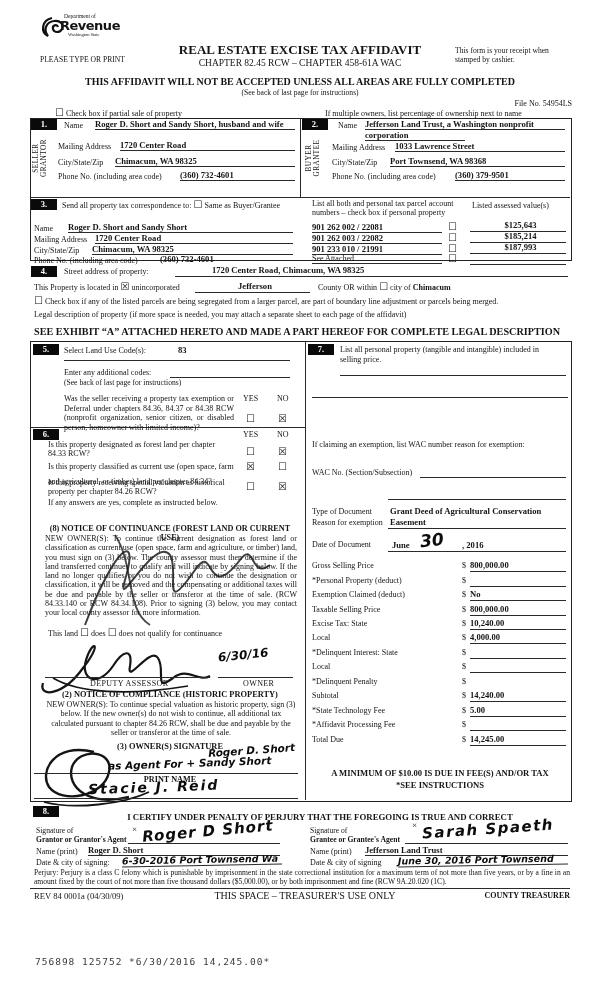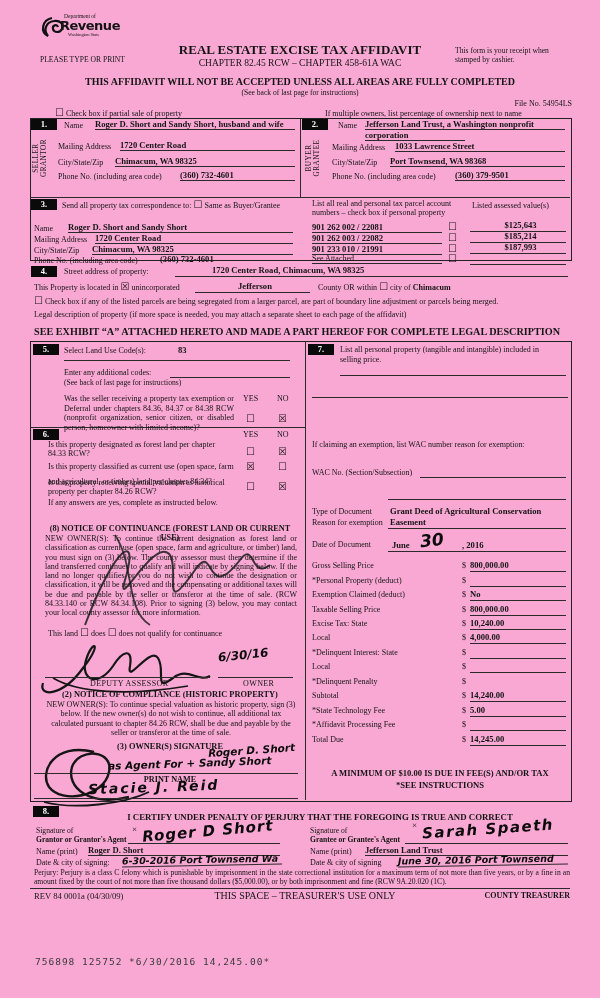--- a/index.html
+++ b/index.html
@@ -1,16 +1,16 @@
 <!DOCTYPE html>
 <html><head>
 <meta charset="utf-8">
 <style>
   html,body{margin:0;padding:0;background:#d8d8d4;}
-  .page{position:relative;width:600px;height:998px;background:#f9a8d4;
+  .page{position:relative;width:600px;height:998px;background:#ffffff;
         font-family:"Liberation Serif",serif;color:#141414;overflow:hidden;}
   .abs{position:absolute;}
   .b{font-weight:bold;}
   .ctr{text-align:center;}
   .rt{text-align:left;}
   .u{border-bottom:1px solid #2a2a2a;}
   .line{position:absolute;background:#2a2a2a;height:1px;}
   .vline{position:absolute;background:#2a2a2a;width:1px;}
   .box{position:absolute;border:1.5px solid #222;}
   .numbox{position:absolute;background:#0a0a0a;color:#fff;font-weight:bold;
@@ -90,21 +90,21 @@
   <div class="abs lbl" style="left:332px;top:172px;">Phone No. (including area code)</div>
   <div class="abs val u" style="left:455px;top:170px;width:110px;">(360) 379-9501</div>
 
   <div class="numbox" style="left:31px;top:199px;">3.</div>
   <div class="abs lbl" style="left:62px;top:200px;">
     <span>Send all property tax correspondence to:</span>
     <span class="cb">☐</span>
     <span>Same as Buyer/Grantee</span>
   </div>
   <div class="abs lbl" style="left:312px;top:199px;width:155px;line-height:9px;">
-    <span>List all real and personal tax parcel account</span><br>
+    <span>List all both and personal tax parcel account</span><br>
     <span>numbers – check box if personal property</span>
   </div>
   <div class="abs lbl" style="left:472px;top:201px;">Listed assessed value(s)</div>
 
   <div class="abs lbl" style="left:34px;top:224px;">Name</div>
   <div class="abs val u" style="left:68px;top:222px;width:225px;">Roger D. Short and Sandy Short</div>
   <div class="abs lbl" style="left:34px;top:235px;">Mailing Address</div>
   <div class="abs val u" style="left:95px;top:233px;width:198px;">1720 Center Road</div>
   <div class="abs lbl" style="left:34px;top:246px;">City/State/Zip</div>
   <div class="abs val u" style="left:92px;top:244px;width:201px;">Chimacum, WA 98325</div>

